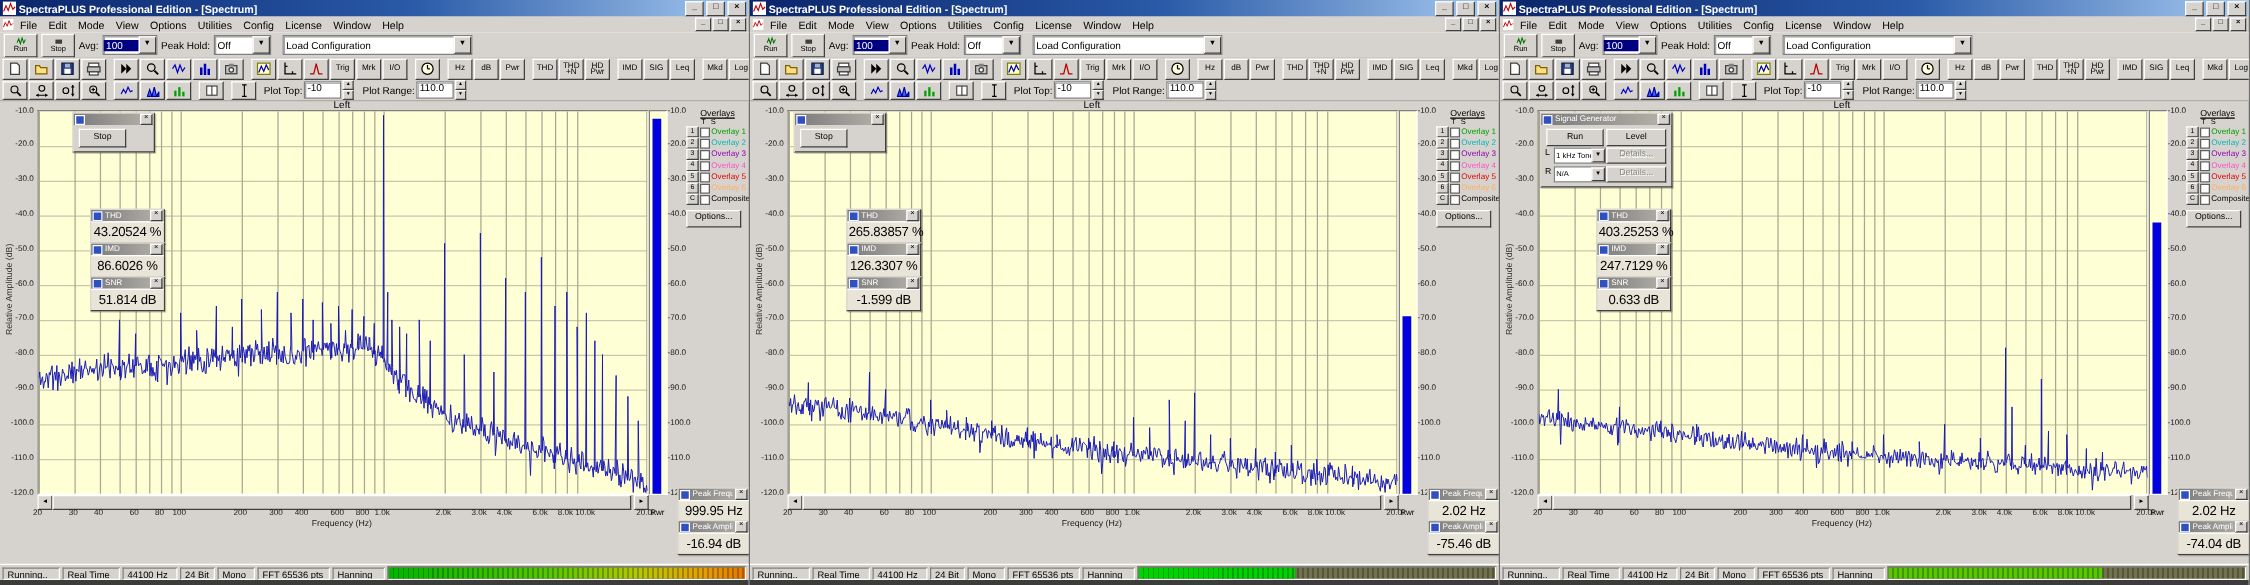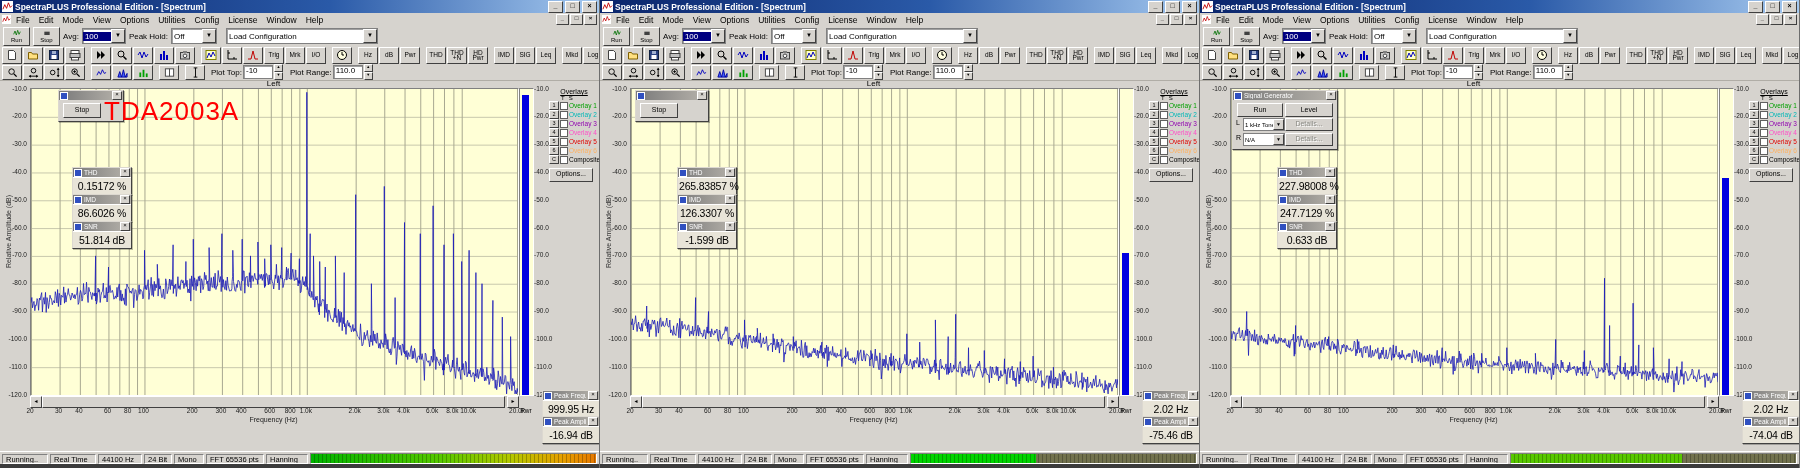--- a/index.html
+++ b/index.html
@@ -551,21 +551,21 @@
       <div class="xtick" style="left: 468.1px;">10.0k</div>
       <div class="xtick" style="left: 517px;">20.0k</div>
       <div class="pwrlabel">Pwr</div>
       <div class="xlabel">Frequency (Hz)</div>
       <div class="mini" style="left: 72px; top: 167px; width: 58px;">
         <div class="mini-title">
           <span class="mini-ico"></span>
           <span class="ttxt">THD</span>
           <span class="mini-x">×</span>
         </div>
-        <div class="mini-val">0.15172 %</div>
+        <div class="mini-val">43.20524 %</div>
       </div>
       <div class="mini" style="left: 72px; top: 194px; width: 58px;">
         <div class="mini-title">
           <span class="mini-ico"></span>
           <span class="ttxt">IMD</span>
           <span class="mini-x">×</span>
         </div>
         <div class="mini-val">86.6026 %</div>
       </div>
       <div class="mini" style="left: 72px; top: 221px; width: 58px;">
@@ -593,21 +593,20 @@
         <div class="mini-val">-16.94 dB</div>
       </div>
       <div class="dlg" style="left: 58px; top: 90px; width: 64px; height: 30px;">
         <div class="mini-title">
           <span class="mini-ico"></span>
           <span class="ttxt"></span>
           <span class="mini-x">×</span>
         </div>
         <div class="pushbtn" style="left: 4px; top: 12px; width: 36px; height: 13px; line-height: 12px;">Stop</div>
       </div>
-      <div class="annotation">TDA2003A</div>
       <div class="statusbar">
         <span class="seg" style="width: 46px;">Running..</span>
         <span class="seg" style="width: 46px;">Real Time</span>
         <span class="seg" style="width: 44px;">44100 Hz</span>
         <span class="seg" style="width: 28px;">24 Bit</span>
         <span class="seg" style="width: 30px;">Mono</span>
         <span class="seg" style="width: 58px;">FFT 65536 pts</span>
         <span class="seg" style="width: 42px;">Hanning</span>
         <div class="smeter">
           <div class="fill" style="width: 100%; background: linear-gradient(90deg, rgb(0, 180, 0) 0%, rgb(85, 200, 0) 45%, rgb(180, 200, 0) 70%, rgb(230, 160, 0) 88%, rgb(230, 120, 0) 100%);"></div>
@@ -1422,21 +1421,21 @@
       <div class="xtick" style="left: 468.1px;">10.0k</div>
       <div class="xtick" style="left: 517px;">20.0k</div>
       <div class="pwrlabel">Pwr</div>
       <div class="xlabel">Frequency (Hz)</div>
       <div class="mini" style="left: 77px; top: 167px; width: 58px;">
         <div class="mini-title">
           <span class="mini-ico"></span>
           <span class="ttxt">THD</span>
           <span class="mini-x">×</span>
         </div>
-        <div class="mini-val">227.98008 %</div>
+        <div class="mini-val">403.25253 %</div>
       </div>
       <div class="mini" style="left: 77px; top: 194px; width: 58px;">
         <div class="mini-title">
           <span class="mini-ico"></span>
           <span class="ttxt">IMD</span>
           <span class="mini-x">×</span>
         </div>
         <div class="mini-val">247.7129 %</div>
       </div>
       <div class="mini" style="left: 77px; top: 221px; width: 58px;">

